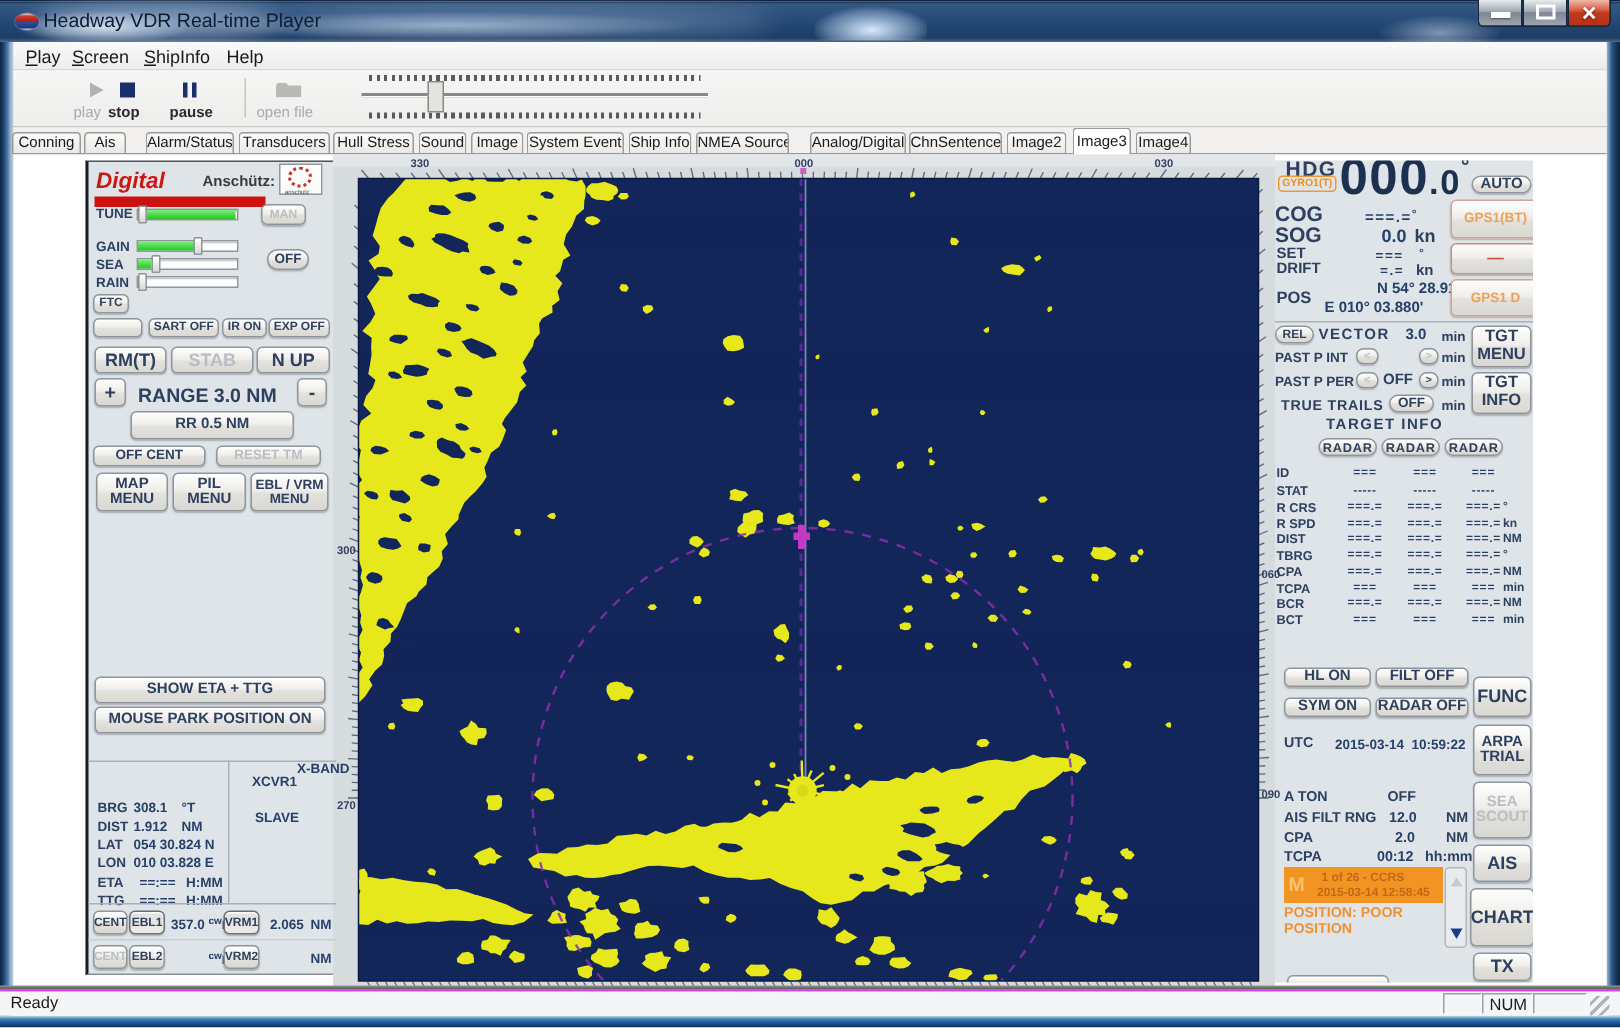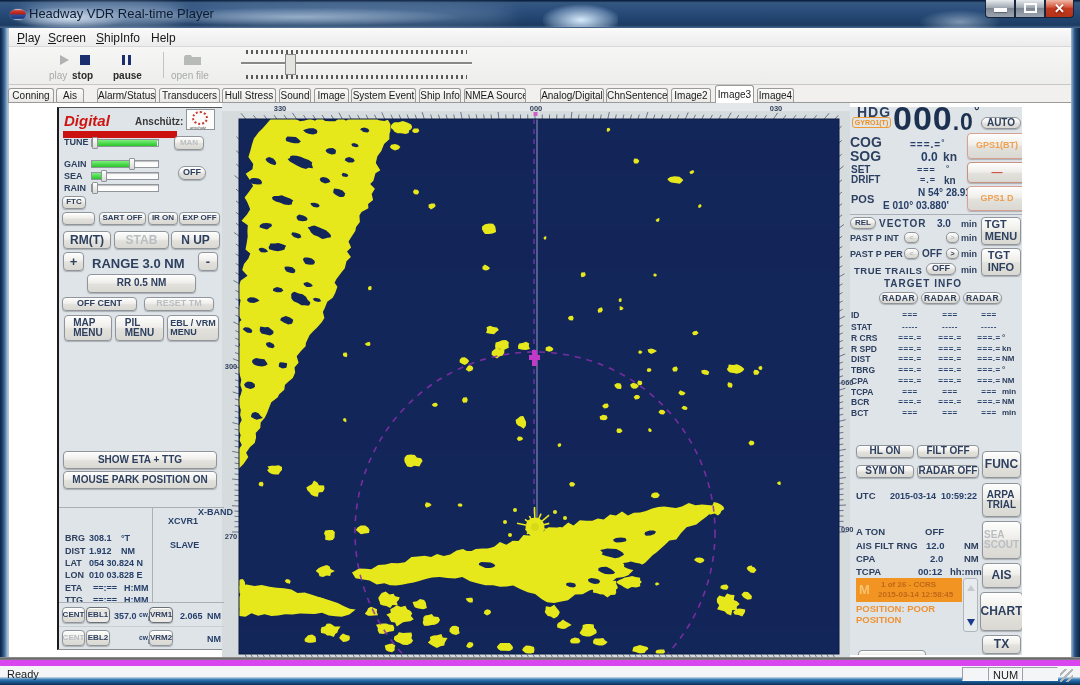--- a/index.html
+++ b/index.html
@@ -50,28 +50,28 @@
 
 #tabbar { left:9px; top:85px; width:1062px; height:18px; background:#f1f0ee; }
 .tab { position:absolute; top:3px; height:15px; background:linear-gradient(180deg,#fbfbfa,#e8e7e4);
   border:1px solid #9a9a98; border-bottom:none; border-radius:3px 3px 0 0; font-size:10px; color:#1a1a1a;
   padding:1px 0 0 0; white-space:nowrap; text-align:center; overflow:hidden; }
 .tabsel { top:0px; height:18px; background:#fff; z-index:5; padding-top:3px; }
 #tabline { left:9px; top:102px; width:1062px; height:1px; background:#9a9a98; }
 
 #content { left:9px; top:103px; width:1062px; height:556px; background:#fff; }
 #bottomline { left:0px; top:657px; width:1080px; height:3px; background:linear-gradient(180deg,#9a9a9a,#616161 60%,#8f8f8f); }
-#statusbar { left:0px; top:660px; width:1080px; height:17px; background:#f3f5f6; border-top:6px solid #d946ef; }
+#statusbar { left:0px; top:660px; width:1080px; height:17px; background:#f3f5f6; border-top:1px solid #d946ef; }
 #statusbar .ready { position:absolute; left:7px; top:2px; font-size:11px; color:#1a1a1a; }
 .sunken { position:absolute; top:1px; height:14px; border:1px solid; border-color:#9aa0a5 #f8f8f8 #f8f8f8 #9aa0a5; background:#f3f5f6; }
 
 
 .btn { position:absolute; background:linear-gradient(180deg,#fefefd 0%,#efeeea 45%,#e2e1dc 55%,#d9d8d2 100%);
   border:1px solid #8f959b; border-radius:4px; color:#2e4060; font-weight:bold;
-  display:flex; align-items:center; justify-content:center; 
+  display:flex; align-items:center; justify-content:center; text-align:center;
   box-shadow:inset 0 1px 0 #fff, 0 1px 1px rgba(120,125,130,.5); line-height:1.05; }
 .btn.dis { color:#b9bec2; }
 .btn.pressed { background:linear-gradient(180deg,#e3e2dd,#eceae6); border-color:#6a7076; }
 .lbl { position:absolute; font-weight:bold; color:#2e4060; white-space:nowrap; }
 .val { position:absolute; font-weight:bold; color:#27406a; white-space:nowrap; }
 
 
 #lpanel { left:57px; top:107px; width:165px; height:543px; background:#dfe4e8;
   border-left:2px solid #1b1b1b; border-top:1px solid #555; border-bottom:1px solid #8a8f94; }
 .slider { position:absolute; height:8px; background:#fdfdfd; border:1px solid #8f959b; box-shadow:inset 1px 1px 1px rgba(0,0,0,.25); }

